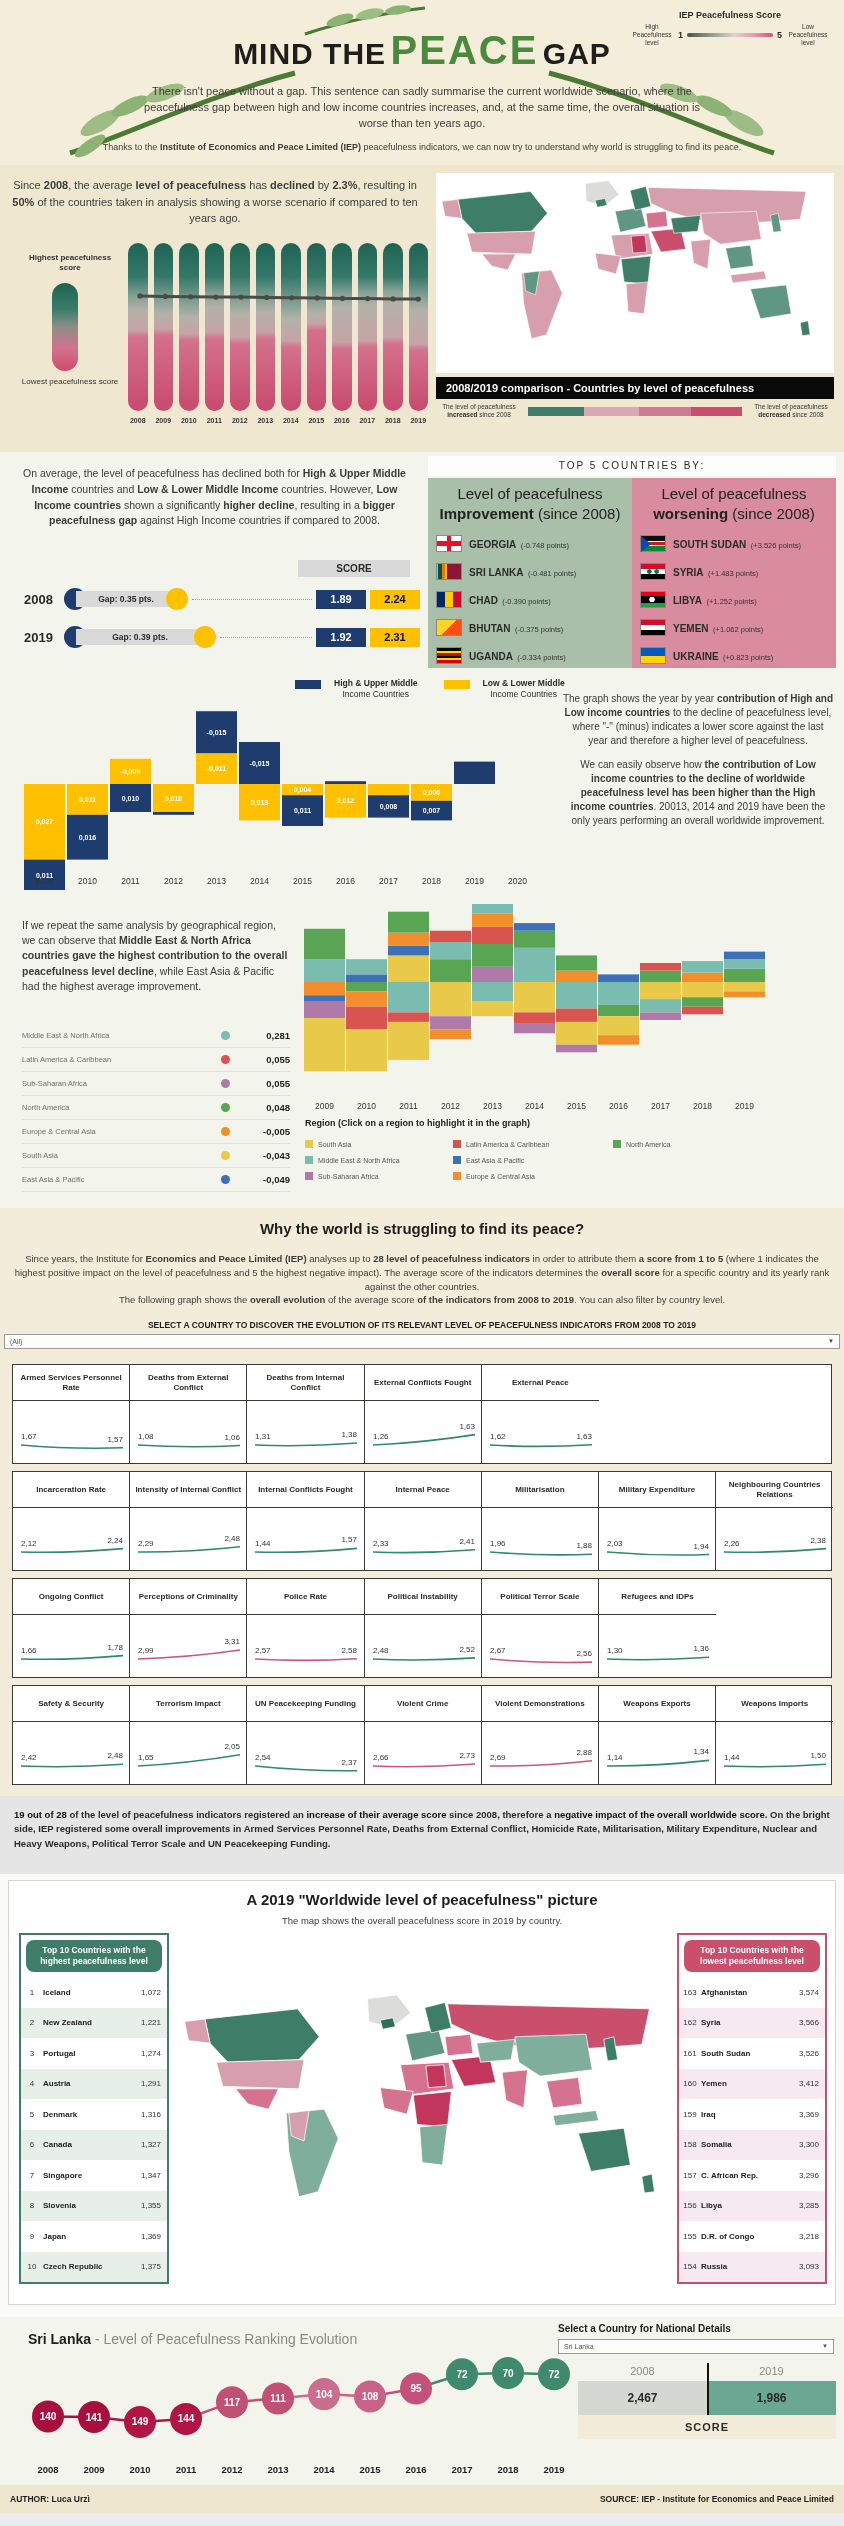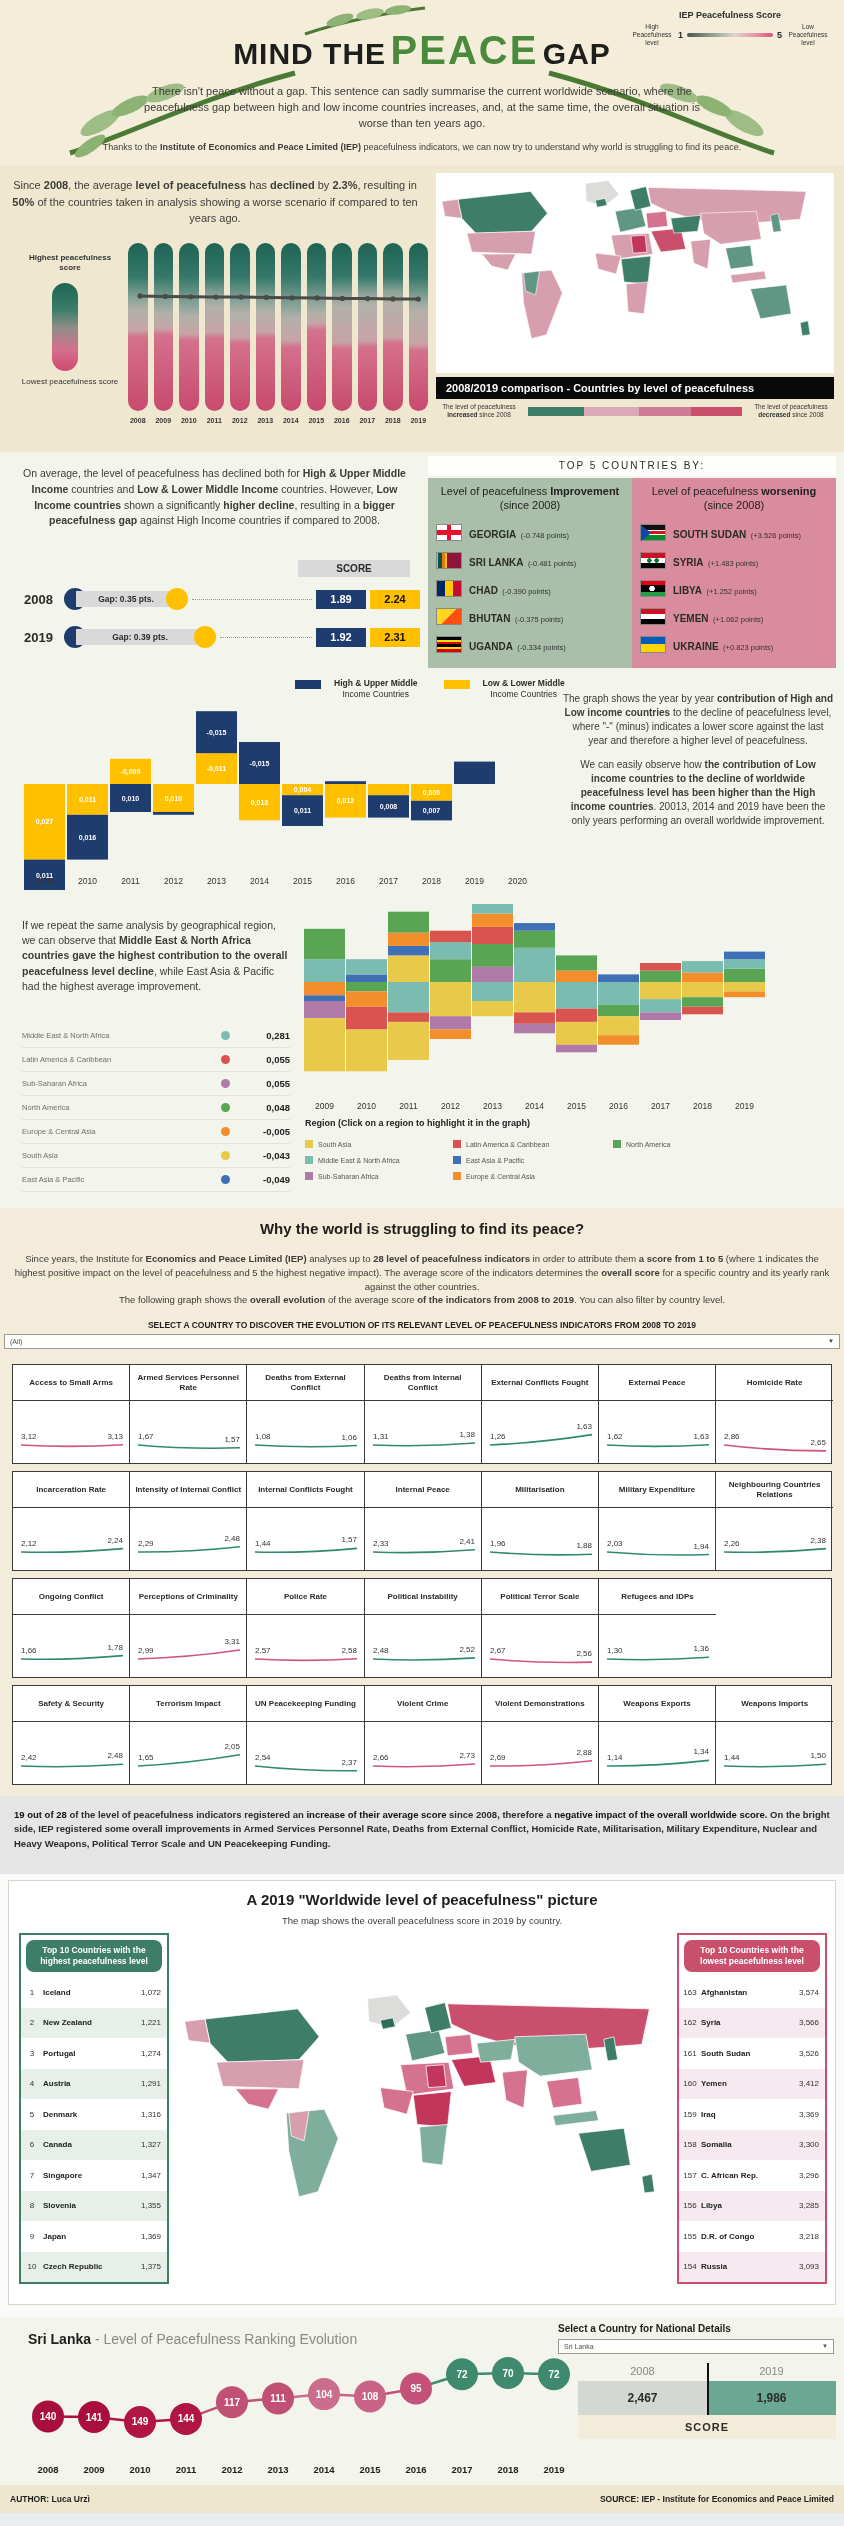--- a/index.html
+++ b/index.html
@@ -49,21 +49,21 @@
   .dot.yel { background:#ffc000; }
   .gap-pill { height:16px; background:#d9d9d9; font-size:8.5px; font-weight:bold; line-height:16px; text-align:center; margin:0 -10px; padding:0 14px; }
   .gap-dots { flex:1; border-top:1px dotted #9a9a94; margin:0 4px; }
   .score-box { width:50px; height:19px; font-size:11px; font-weight:bold; text-align:center; line-height:19px; flex:none; }
   .score-box.navy { background:#1f3c6e; color:#fff; }
   .score-box.yel { background:#ffc000; color:#111; margin-left:4px; }
   .top5-title { position:absolute; left:428px; top:4px; width:408px; height:20px; background:#fdfdfb; font-size:10px; letter-spacing:2px; text-align:center; line-height:20px; color:#2b2b28; }
   .top5-box { position:absolute; top:26px; height:190px; width:204px; padding:6px 8px; }
   .top5-box.imp { left:428px; background:#a9bfa9; }
   .top5-box.wor { left:632px; background:#d88c9d; }
-  .top5-hd { font-size:11px; text-align:center; line-height:1.3; margin-bottom:6px; color:#222; }
+  .top5-hd { font-size:15px; text-align:center; line-height:1.3; margin-bottom:6px; color:#222; }
   .t5row { display:flex; align-items:center; gap:7px; height:28px; }
   .flag { width:26px; height:17px; border:1px solid #8a8a84; flex:none; position:relative; background:#eee; }
   .t5name { font-size:10px; font-weight:bold; }
   .t5pts { font-size:7.5px; color:#333; }
   .flag.georgia { background:#fff; background-image:linear-gradient(90deg,transparent 43%,#e8112d 43% 57%,transparent 57%),linear-gradient(0deg,transparent 36%,#e8112d 36% 64%,transparent 64%); }
   .flag.srilanka { background:linear-gradient(90deg,#f7b718 0 6%,#00534e 6% 20%,#e27b00 20% 34%,#f7b718 34% 40%,#8d153a 40%); }
   .flag.chad { background:linear-gradient(90deg,#002664 0 33%,#fecb00 33% 66%,#c60c30 66%); }
   .flag.bhutan { background:linear-gradient(135deg,#ffd520 0 50%,#ff4e12 50%); }
   .flag.uganda { background:linear-gradient(#000 0 17%,#fcdc04 17% 33%,#d90000 33% 50%,#000 50% 67%,#fcdc04 67% 83%,#d90000 83%); }
   .flag.southsudan { background:linear-gradient(#0f0f0f 0 30%,#fff 30% 37%,#da121a 37% 63%,#fff 63% 70%,#078930 70%); }
@@ -596,29 +596,20 @@
 The following graph shows the </span><span class="b">overall evolution</span><span> of the average score </span><span class="b">of the indicators from 2008 to 2019</span><span>. You can also filter by country level.</span></div>
   <div class="sel-label">SELECT A COUNTRY TO DISCOVER THE EVOLUTION OF ITS RELEVANT LEVEL OF PEACEFULNESS INDICATORS FROM 2008 TO 2019</div>
   <div class="dropdown">
     <span>(All)</span><span class="caret">▼</span>
   </div>
 </div>
 
 <div class="sec" id="sec-grid">
     <div class="ind-row">
       <div class="ind-cell">
-        <div class="ind-name">Access to Small Arms</div>
-        <div class="ind-spark">
-        <svg width="117" height="62" viewBox="0 0 117 62">
-          <text x="8" y="38" font-size="8" fill="#333">3,12</text>
-          <text x="110" y="37.720000000000006" font-size="8" fill="#333" text-anchor="end">3,13</text>
-          <path d="M8,44 Q58,46.86 110,43.720000000000006" stroke="#cc5578" stroke-width="1.6" fill="none"></path>
-        </svg></div>
-      </div>
-      <div class="ind-cell">
         <div class="ind-name">Armed Services Personnel Rate</div>
         <div class="ind-spark">
         <svg width="117" height="62" viewBox="0 0 117 62">
           <text x="8" y="38" font-size="8" fill="#333">1,67</text>
           <text x="110" y="40.8" font-size="8" fill="#333" text-anchor="end">1,57</text>
           <path d="M8,44 Q58,48.4 110,46.8" stroke="#2f8a6d" stroke-width="1.6" fill="none"></path>
         </svg></div>
       </div>
       <div class="ind-cell">
         <div class="ind-name">Deaths from External Conflict</div>
@@ -647,29 +638,20 @@
           <path d="M8,44 Q58,41.82 110,33.64" stroke="#2f8a6d" stroke-width="1.6" fill="none"></path>
         </svg></div>
       </div>
       <div class="ind-cell">
         <div class="ind-name">External Peace</div>
         <div class="ind-spark">
         <svg width="117" height="62" viewBox="0 0 117 62">
           <text x="8" y="38" font-size="8" fill="#333">1,62</text>
           <text x="110" y="37.720000000000006" font-size="8" fill="#333" text-anchor="end">1,63</text>
           <path d="M8,44 Q58,46.86 110,43.720000000000006" stroke="#2f8a6d" stroke-width="1.6" fill="none"></path>
-        </svg></div>
-      </div>
-      <div class="ind-cell">
-        <div class="ind-name">Homicide Rate</div>
-        <div class="ind-spark">
-        <svg width="117" height="62" viewBox="0 0 117 62">
-          <text x="8" y="38" font-size="8" fill="#333">2,86</text>
-          <text x="110" y="43.879999999999995" font-size="8" fill="#333" text-anchor="end">2,65</text>
-          <path d="M8,44 Q58,49.94 110,49.879999999999995" stroke="#cc5578" stroke-width="1.6" fill="none"></path>
         </svg></div>
       </div>
     </div>
     <div class="ind-row">
       <div class="ind-cell">
         <div class="ind-name">Incarceration Rate</div>
         <div class="ind-spark">
         <svg width="117" height="62" viewBox="0 0 117 62">
           <text x="8" y="38" font-size="8" fill="#333">2,12</text>
           <text x="110" y="34.64" font-size="8" fill="#333" text-anchor="end">2,24</text>

